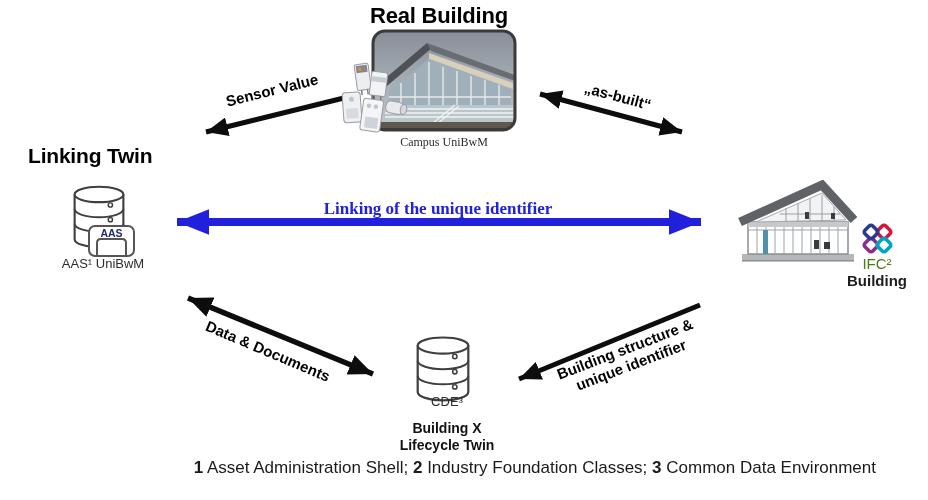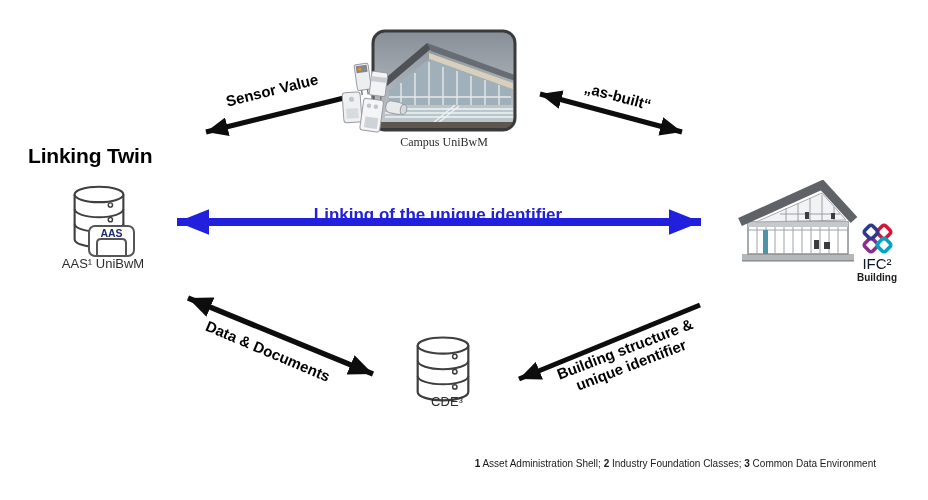--- a/index.html
+++ b/index.html
@@ -8,21 +8,21 @@
     font-family:"Liberation Sans",sans-serif;overflow:hidden;color:#000;
   }
   .abs{position:absolute;}
   .ctr{transform:translateX(-50%);text-align:center;}
   .ttl{font-weight:700;font-size:21px;letter-spacing:-0.2px;white-space:nowrap;}
   .lbl{font-size:13px;color:#2d2d2d;white-space:nowrap;}
   .blbl{font-size:14px;font-weight:700;color:#111;line-height:1.22;white-space:nowrap;}
   .arrow-label{font-weight:700;font-size:15px;color:#000;white-space:nowrap;}
   .rot{transform-origin:center center;}
   .link-label{font-weight:700;font-size:17px;color:#2121dd;white-space:nowrap;}
-  .footnote{font-size:10px;color:#1a1a1a;white-space:nowrap;}
+  .footnote{font-size:17px;color:#1a1a1a;white-space:nowrap;}
   svg{display:block;}
 </style>
 </head>
 <body>
 
 <div id="stage">
 
   <svg width="0" height="0" style="position:absolute" aria-hidden="true">
     <defs>
       <symbol id="dbicon" viewBox="0 0 64 80">
@@ -44,20 +44,21 @@
   </svg>
 
   <svg class="abs" style="left:0;top:0;" width="928" height="500">
     <line x1="352" y1="96" x2="206" y2="132" stroke="#0d0d0d" stroke-width="5" marker-end="url(#headBlack)"></line>
     <line x1="540" y1="94" x2="682" y2="132" stroke="#0d0d0d" stroke-width="5" marker-start="url(#headBlack)" marker-end="url(#headBlack)"></line>
     <line x1="177" y1="222" x2="701" y2="222" stroke="#2121dd" stroke-width="8" marker-start="url(#headBlue)" marker-end="url(#headBlue)"></line>
     <line x1="188" y1="298" x2="373" y2="374" stroke="#0d0d0d" stroke-width="5.5" marker-start="url(#headBlack)" marker-end="url(#headBlack)"></line>
     <line x1="700" y1="305" x2="519" y2="379" stroke="#0d0d0d" stroke-width="5" marker-end="url(#headBlack)"></line>
   </svg>
 
+  <div class="abs ttl ctr" style="left:439px;top:3px;font-size:22px;">Real Building</div>
 
   <svg class="abs" style="left:371px;top:29px;" width="146" height="103" viewBox="0 0 146 103">
     <defs>
       <clipPath id="photoClip">
           <rect x="2" y="2" width="142" height="99" rx="12"></rect>
         </clipPath>
       <linearGradient id="skyg" x1="0" y1="0" x2="0" y2="1">
         <stop offset="0" stop-color="#868d96"></stop>
           <stop offset="1" stop-color="#c7cbd1"></stop>
       </linearGradient>
@@ -140,21 +141,21 @@
   </svg>
 
   <svg class="abs" style="left:87px;top:224px;z-index:4;" width="52" height="34" viewBox="0 0 52 34">
     <rect x="2" y="2" width="45" height="30" rx="6" fill="#ffffff" stroke="#555555" stroke-width="2"></rect>
     <path d="M10,32 V19 Q10,15 14,15 H35 Q39,15 39,19 V32" fill="none" stroke="#555555" stroke-width="2"></path>
     <text x="24.5" y="12.5" text-anchor="middle" font-family="Liberation Sans, sans-serif" font-size="10.5" font-weight="700" fill="#1f2a6e">AAS</text>
   </svg>
 
   <div class="abs lbl ctr" style="left:103px;top:256px;">AAS¹ UniBwM</div>
 
-  <div class="abs link-label ctr" style="left:438px;top:205px;">Linking of the unique identifier</div>
+  <div class="abs link-label ctr" style="left:438px;top:199px;font-family:Liberation Serif, serif;">Linking of the unique identifier</div>
 
 
   <svg class="abs" style="left:736px;top:180px;" width="122" height="84" viewBox="0 0 122 84">
     <rect x="6" y="74" width="112" height="6" fill="#b5b8bb"></rect>
     <rect x="6" y="80" width="112" height="1.6" fill="#8f9295"></rect>
     <rect x="12" y="42" width="100" height="32" fill="#ffffff" stroke="#8b8f93" stroke-width="1.5"></rect>
     <g stroke="#9ea2a6" stroke-width="1">
       <line x1="21" y1="42" x2="21" y2="74"></line>
         <line x1="30" y1="42" x2="30" y2="74"></line>
       <line x1="39" y1="42" x2="39" y2="74"></line>
@@ -188,27 +189,31 @@
   </svg>
 
   <svg class="abs" style="left:851px;top:221px;" width="52" height="36" viewBox="0 0 52 36">
     <g fill="none" stroke-width="3.6">
       <rect x="-5.5" y="-5.5" width="11" height="11" rx="2.5" transform="translate(33,11) rotate(45)" stroke="#d6173c"></rect>
       <rect x="-5.5" y="-5.5" width="11" height="11" rx="2.5" transform="translate(20,24) rotate(45)" stroke="#8e2c8e"></rect>
       <rect x="-5.5" y="-5.5" width="11" height="11" rx="2.5" transform="translate(20,11) rotate(45)" stroke="#2b3a8f"></rect>
       <rect x="-5.5" y="-5.5" width="11" height="11" rx="2.5" transform="translate(33,24) rotate(45)" stroke="#00a6c0"></rect>
     </g>
   </svg>
-  <div class="abs ctr" style="left:877px;top:255px;font-size:15px;color:#0f172a;">IFC²</div>
-  <div class="abs ctr" style="left:877px;top:272px;font-size:10px;font-weight:700;color:#1d1d1d;">Building</div>
+  <div class="abs ctr" style="left:877px;top:255px;font-size:15px;color:#4d7c0f;">IFC²</div>
+  <div class="abs ctr" style="left:877px;top:272px;font-size:15px;font-weight:700;color:#1d1d1d;">Building</div>
 
   <svg class="abs" style="left:416px;top:336px;" width="54" height="68">
     <use href="#dbicon" width="54" height="68"></use>
   </svg>
   <div class="abs lbl ctr" style="left:447px;top:394px;">CDE³</div>
+  <div class="abs ctr" style="left:447px;top:420px;">
+    <div class="blbl">Building X</div>
+    <div class="blbl">Lifecycle Twin</div>
+  </div>
 
   <div class="abs arrow-label rot" style="left:268px;top:351px;transform:translate(-50%,-50%) rotate(23deg);">Data &amp; Documents</div>
   <div class="abs rot" style="left:628px;top:357px;transform:translate(-50%,-50%) rotate(-21deg);text-align:center;">
     <div class="arrow-label" style="line-height:1.15;">Building structure &amp;</div>
     <div class="arrow-label" style="line-height:1.15;">unique identifier</div>
   </div>
 
   <div class="abs footnote" style="right:52px;top:458px;"><span style="font-weight: 700;">1</span><span> Asset Administration Shell; </span><span style="font-weight: 700;">2</span><span> Industry Foundation Classes; </span><span style="font-weight: 700;">3</span><span> Common Data Environment</span></div>
 
 </div>

